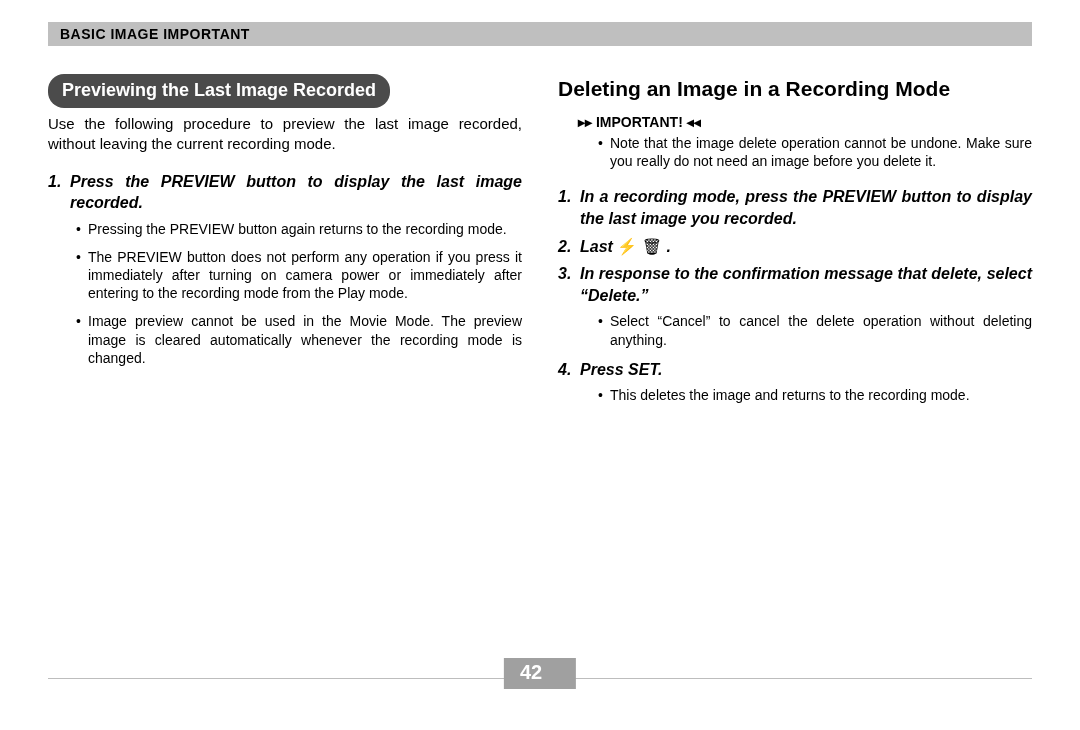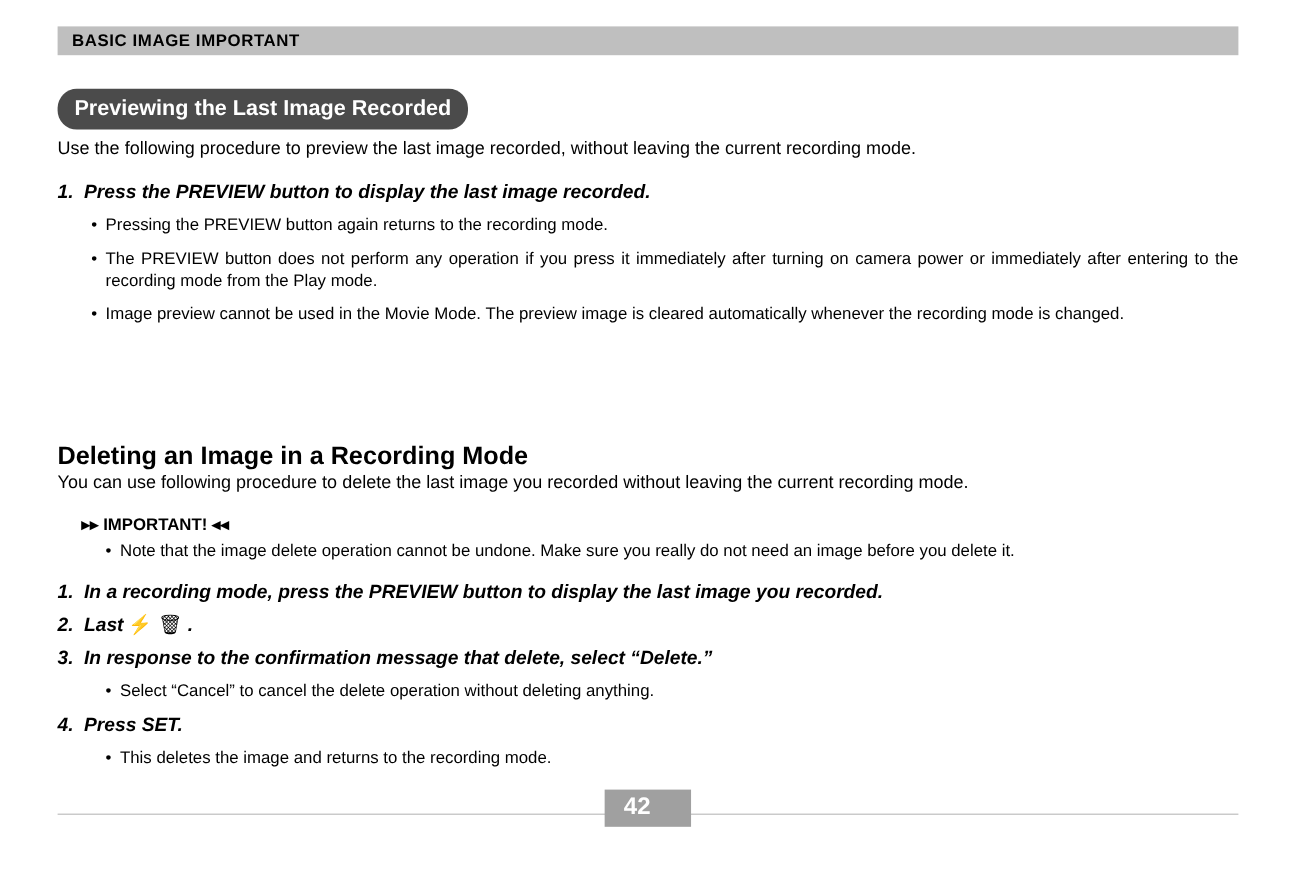--- a/index.html
+++ b/index.html
@@ -19,21 +19,20 @@
   .header-strip span {
     font-size: 14px;
     font-weight: bold;
     letter-spacing: 0.5px;
   }
   .content-area {
     margin: 0 48px;
     display: flex;
     gap: 36px;
     height: 576px;
-    flex-direction: column;
   }
   .col {
     flex: 1 1 0;
   }
   .pill {
     background: #4b4b4b;
     color: #fff;
     font-size: 18px;
     font-weight: bold;
     border-radius: 16px;
@@ -77,21 +76,21 @@
   }
   .bullet .dot {
     flex: 0 0 12px;
   }
   .bullet .bt {
     flex: 1;
   }
   .deleting-title {
     font-size: 21px;
     font-weight: bold;
-    margin: 3px 0 0 0;
+    margin: 3px 0 13px 0;
   }
   .important-line {
     font-size: 14px;
     font-weight: bold;
     margin: 12px 0 4px 20px;
   }
   .note-bullet {
     display: flex;
     align-items: flex-start;
     font-size: 14px;
@@ -163,21 +162,20 @@
       <span class="bt">The PREVIEW button does not perform any operation if you press it immediately after turning on camera power or immediately after entering to the recording mode from the Play mode.</span>
     </div>
     <div class="bullet">
       <span class="dot">•</span>
       <span class="bt">Image preview cannot be used in the Movie Mode. The preview image is cleared automatically whenever the recording mode is changed.</span>
     </div>
   </div>
 
   <div class="col">
     <div class="deleting-title">Deleting an Image in a Recording Mode</div>
-    <p class="para">You can use following procedure to delete the last image you recorded without leaving the current recording mode.</p>
 
     <div class="important-line">
       <span>▸▸</span>
       <span>IMPORTANT!</span>
       <span>◂◂</span>
     </div>
     <div class="note-bullet">
       <span class="dot">•</span>
       <span class="bt">Note that the image delete operation cannot be undone. Make sure you really do not need an image before you delete it.</span>
     </div>

